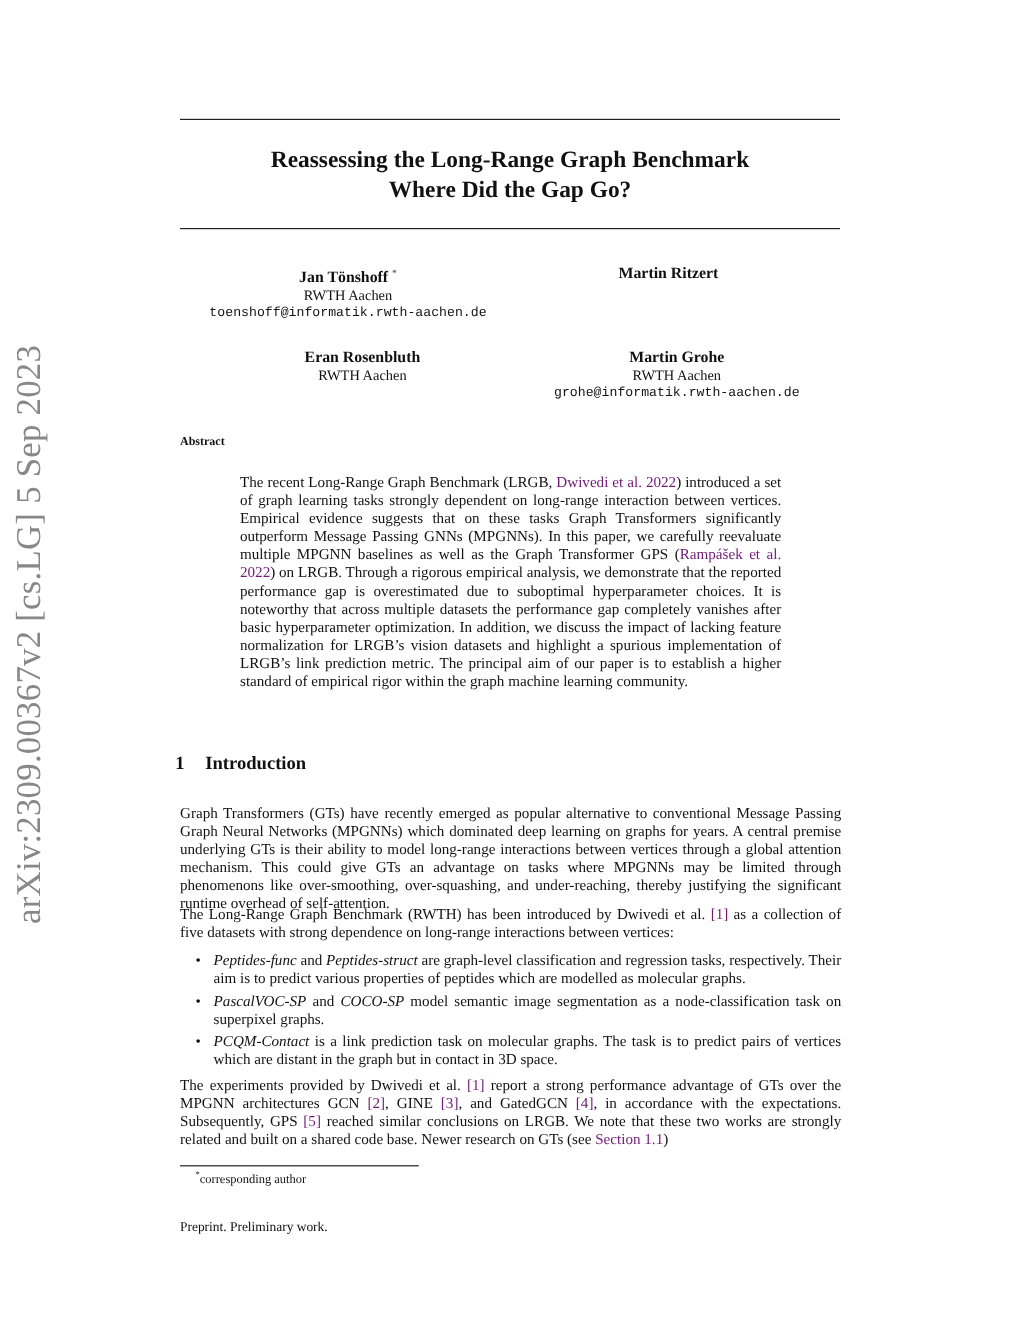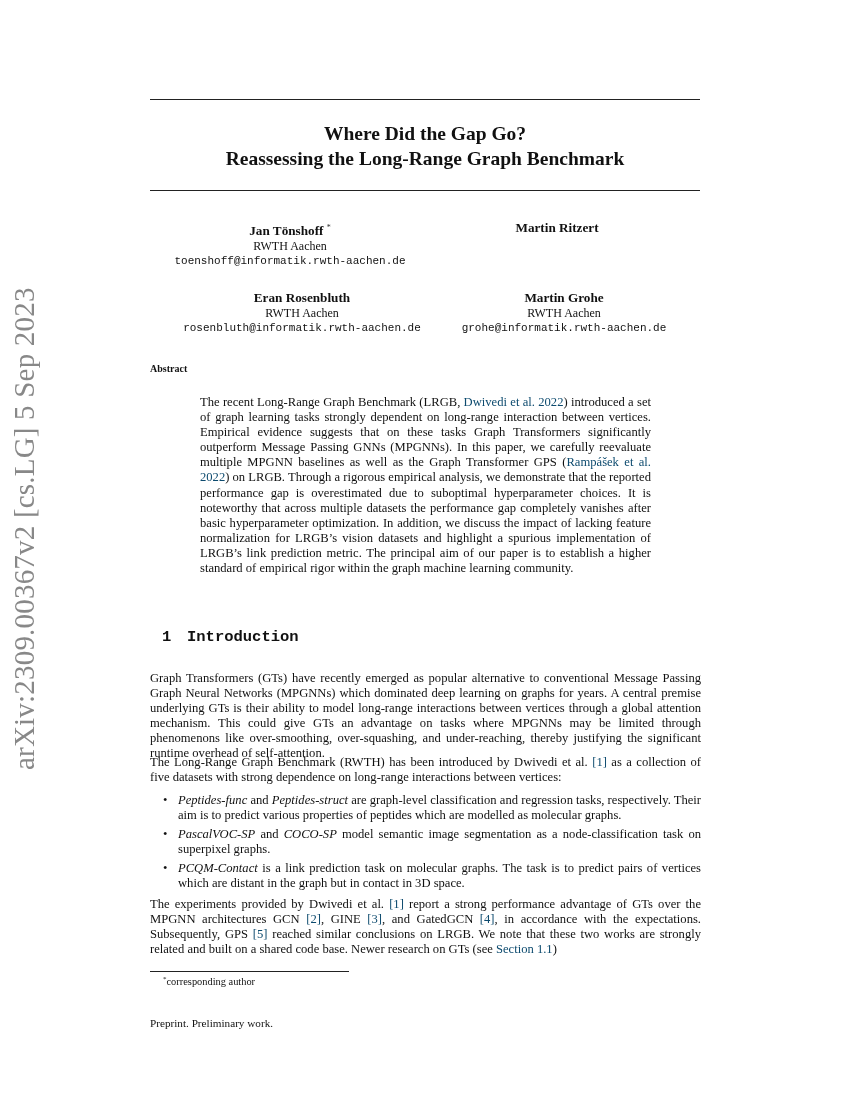--- a/index.html
+++ b/index.html
@@ -12,22 +12,22 @@
   .author .name { font-weight: bold; font-size: 13.2px; line-height: 16px; }
   .author .email { font-family: "Liberation Mono", "DejaVu Sans Mono", monospace; font-size: 11px; }
   .star { font-weight: normal; font-size: 8px; vertical-align: 5px; color: #333; }
   .arxiv { position: absolute; left: 8px; top: 770px; transform-origin: left top; transform: rotate(-90deg);
            font-family: "Liberation Serif", "DejaVu Serif", serif; font-size: 29px; color: #888; white-space: nowrap;
            letter-spacing: 0.2px; width: 480px; }
   .abs-head { position: absolute; left: 150px; width: 550px; top: 363px; 
               font-weight: bold; font-size: 10px; }
   .abstract { position: absolute; left: 200px; width: 451px; top: 395px; font-size: 12.6px;
               line-height: 15.1px; text-align: justify; hyphens: manual; }
-  .link { color: #0c4a6e; }
-  .sec { position: absolute; left: 162px; top: 628px; font-weight: bold; font-size: 15.5px; font-family: Liberation Mono, monospace; }
+  .link { color: #701a75; }
+  .sec { position: absolute; left: 146px; top: 628px; font-weight: bold; font-size: 15.5px; }
   .sec .num { display: inline-block; width: 25px; }
   .body { position: absolute; left: 150px; width: 551px; font-size: 12.6px; line-height: 15.1px;
           text-align: justify; }
   .p1 { top: 671px; }
   .p2 { top: 755px; }
   ul.bullets { position: absolute; left: 150px; width: 551px; top: 793px; margin: 0; padding: 0;
                list-style: none; font-size: 12.6px; line-height: 15.1px; }
   ul.bullets li { position: relative; padding-left: 28px; text-align: justify; margin-bottom: 4px; }
   ul.bullets li .dot { position: absolute; left: 13px; top: 0; }
   .p3 { top: 897px; }
@@ -37,37 +37,36 @@
   .preprint { position: absolute; left: 150px; top: 1017px; font-size: 11.2px; }
   i { font-style: italic; }
 </style>
 </head>
 <body>
 
 <div class="arxiv">arXiv:2309.00367v2  [cs.LG]  5 Sep 2023</div>
 
 <div class="rule" style="top:99px;"></div>
 <div class="title">
+  <div>Reassessing the Long-Range Graph Benchmark</div>
   <div>Where Did the Gap Go?</div>
-  <div>Reassessing the Long-Range Graph Benchmark</div>
 </div>
 <div class="rule" style="top:190px;"></div>
 
 <div class="author" style="left:145px; top:220px;">
   <div class="name"><span>Jan Tönshoff</span> <span class="star">*</span></div>
   <div>RWTH Aachen</div>
   <div class="email">toenshoff@informatik.rwth-aachen.de</div>
 </div>
 <div class="author" style="left:412px; top:220px;">
   <div class="name">Martin Ritzert</div>
 </div>
 <div class="author" style="left:157px; top:290px;">
   <div class="name">Eran Rosenbluth</div>
   <div>RWTH Aachen</div>
-  <div class="email">rosenbluth@informatik.rwth-aachen.de</div>
 </div>
 <div class="author" style="left:419px; top:290px;">
   <div class="name">Martin Grohe</div>
   <div>RWTH Aachen</div>
   <div class="email">grohe@informatik.rwth-aachen.de</div>
 </div>
 
 <div class="abs-head">Abstract</div>
 <div class="abstract"><span>The recent Long-Range Graph Benchmark (LRGB, </span><span class="link">Dwivedi et al. 2022</span><span>) intro­duced a set of graph learning tasks strongly dependent on long-range interaction between vertices. Empirical evidence suggests that on these tasks Graph Trans­formers significantly outperform Message Passing GNNs (MPGNNs).  In this paper, we carefully reevaluate multiple MPGNN baselines as well as the Graph Transformer GPS (</span><span class="link">Rampášek et al. 2022</span><span>) on LRGB. Through a rigorous empirical analysis, we demonstrate that the reported performance gap is overestimated due to suboptimal hyperparameter choices. It is noteworthy that across multiple datasets the performance gap completely vanishes after basic hyperparameter optimization. In addition, we discuss the impact of lacking feature normalization for LRGB’s vision datasets and highlight a spurious implementation of LRGB’s link prediction metric. The principal aim of our paper is to establish a higher standard of empirical rigor within the graph machine learning community.</span></div>
 

